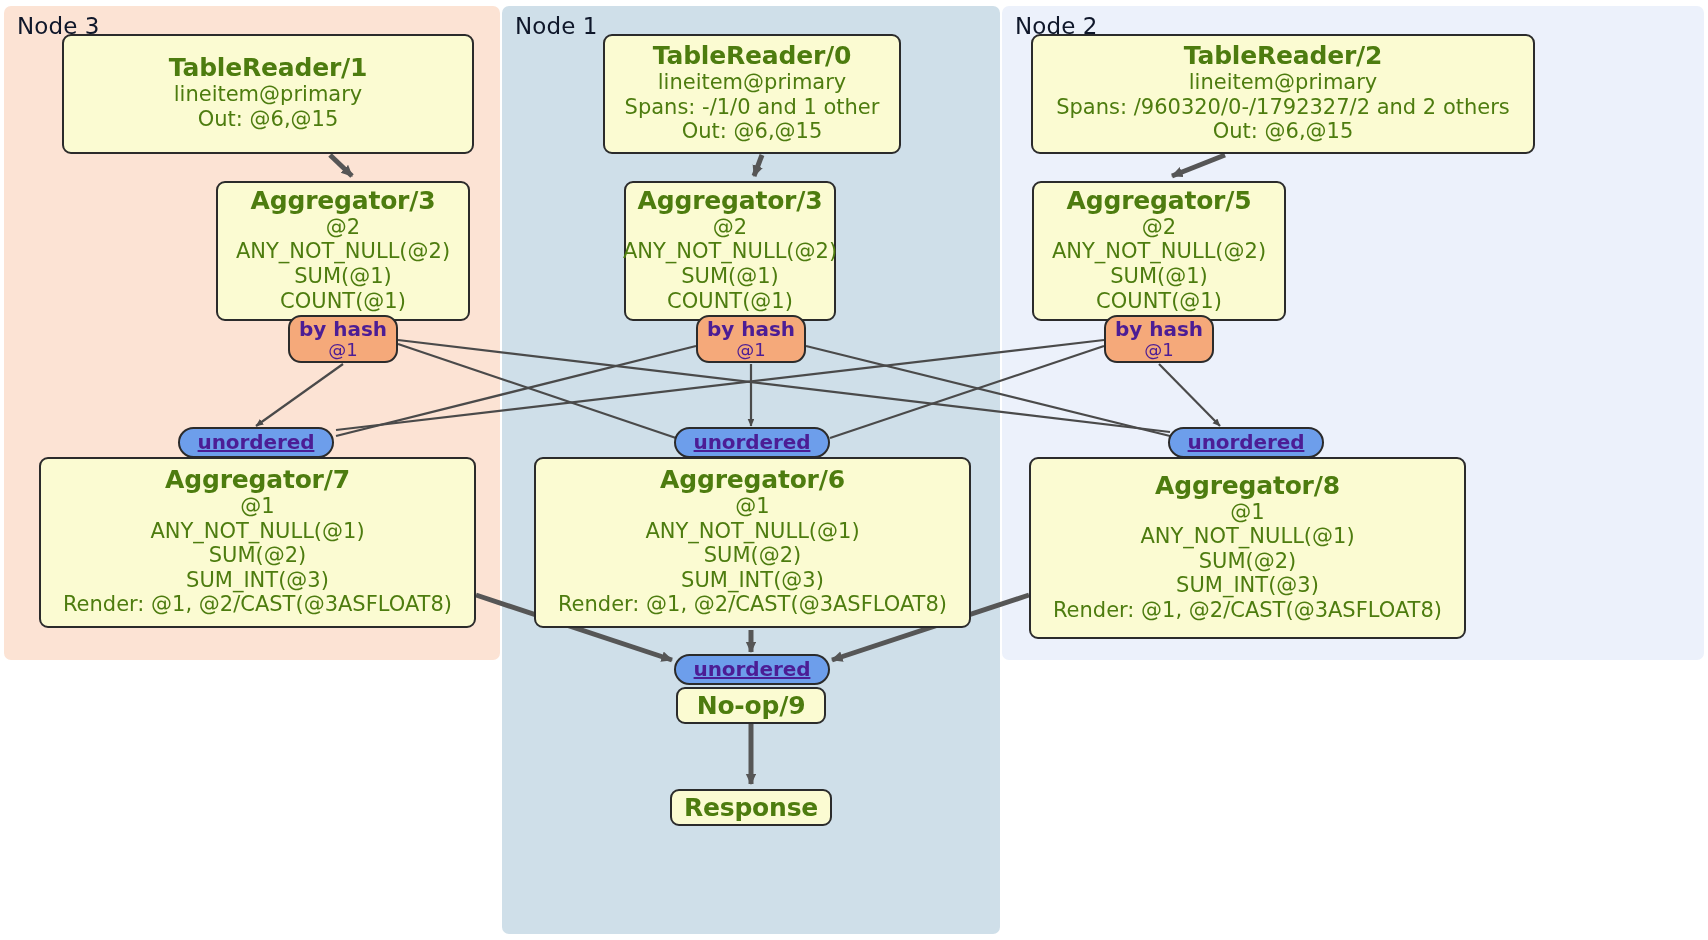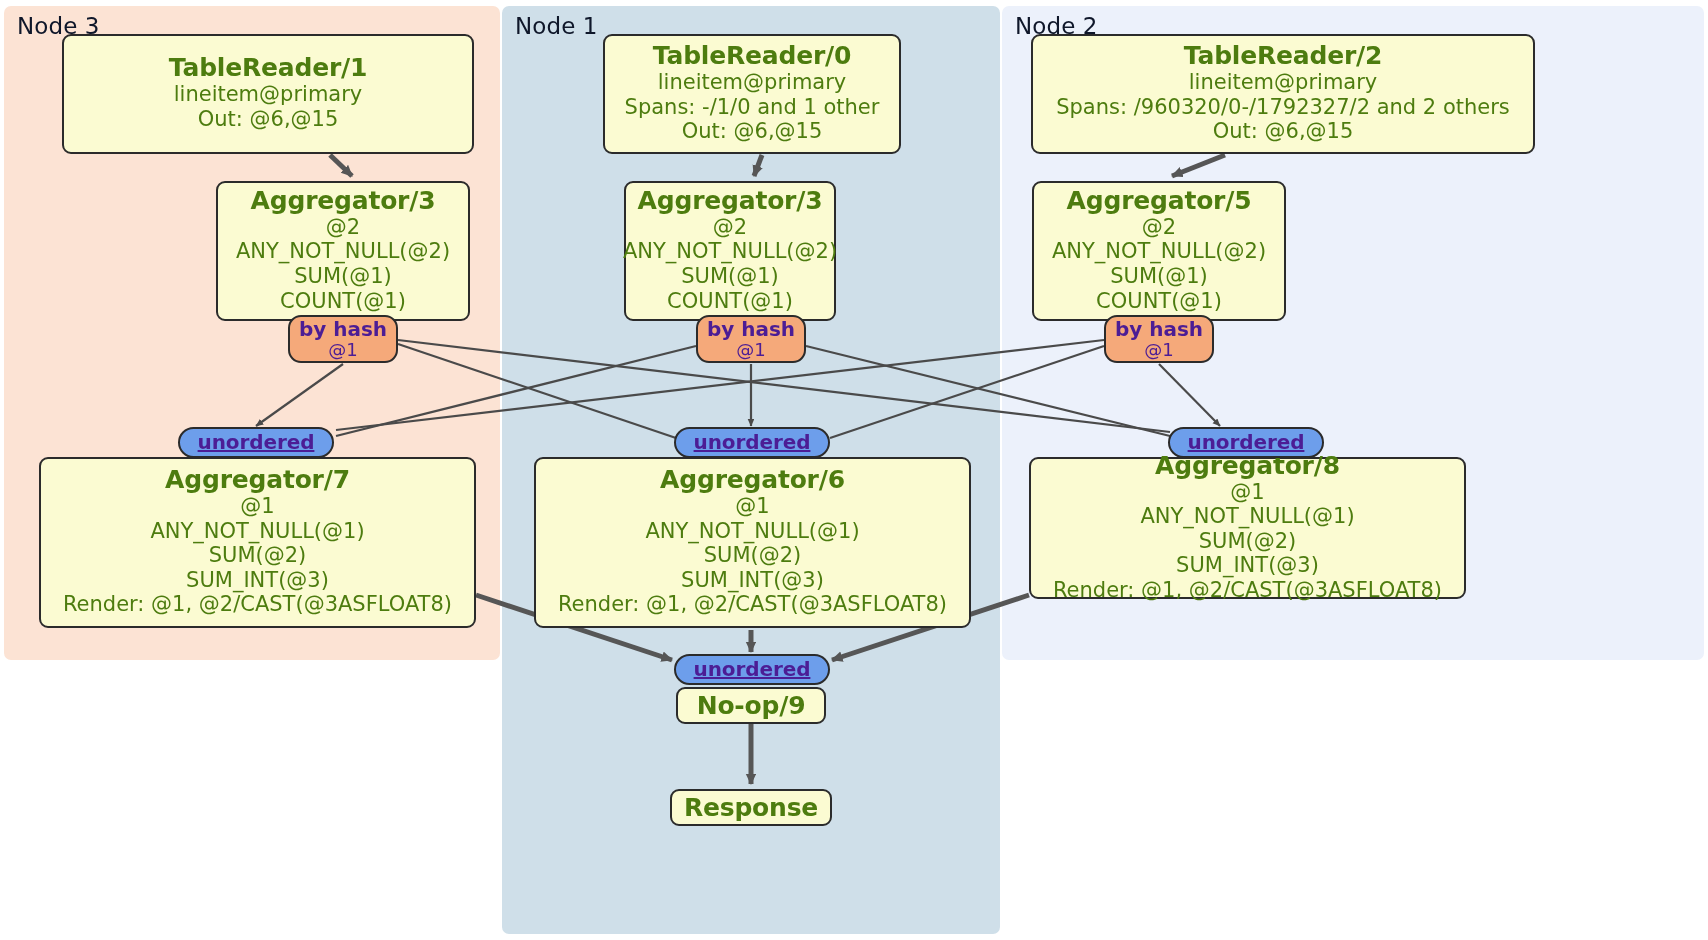--- a/index.html
+++ b/index.html
@@ -221,21 +221,21 @@
         <div class="line">Render: @1, @2/CAST(@3ASFLOAT8)</div>
       </div>
       <div class="box" style="left: 534px; top: 457px; width: 437px; height: 171px;">
         <div class="title">Aggregator/6</div>
         <div class="line">@1</div>
         <div class="line">ANY_NOT_NULL(@1)</div>
         <div class="line">SUM(@2)</div>
         <div class="line">SUM_INT(@3)</div>
         <div class="line">Render: @1, @2/CAST(@3ASFLOAT8)</div>
       </div>
-      <div class="box" style="left: 1029px; top: 457px; width: 437px; height: 142px; align-items: center;">
+      <div class="box" style="left: 1029px; top: 457px; width: 437px; height: 182px; align-items: center;">
         <div class="title">Aggregator/8</div>
         <div class="line">@1</div>
         <div class="line">ANY_NOT_NULL(@1)</div>
         <div class="line">SUM(@2)</div>
         <div class="line">SUM_INT(@3)</div>
         <div class="line">Render: @1, @2/CAST(@3ASFLOAT8)</div>
       </div>
       <div class="box small" style="left: 676px; top: 687px; width: 150px; height: 37px;">
         <div class="title">No-op/9</div>
       </div>

